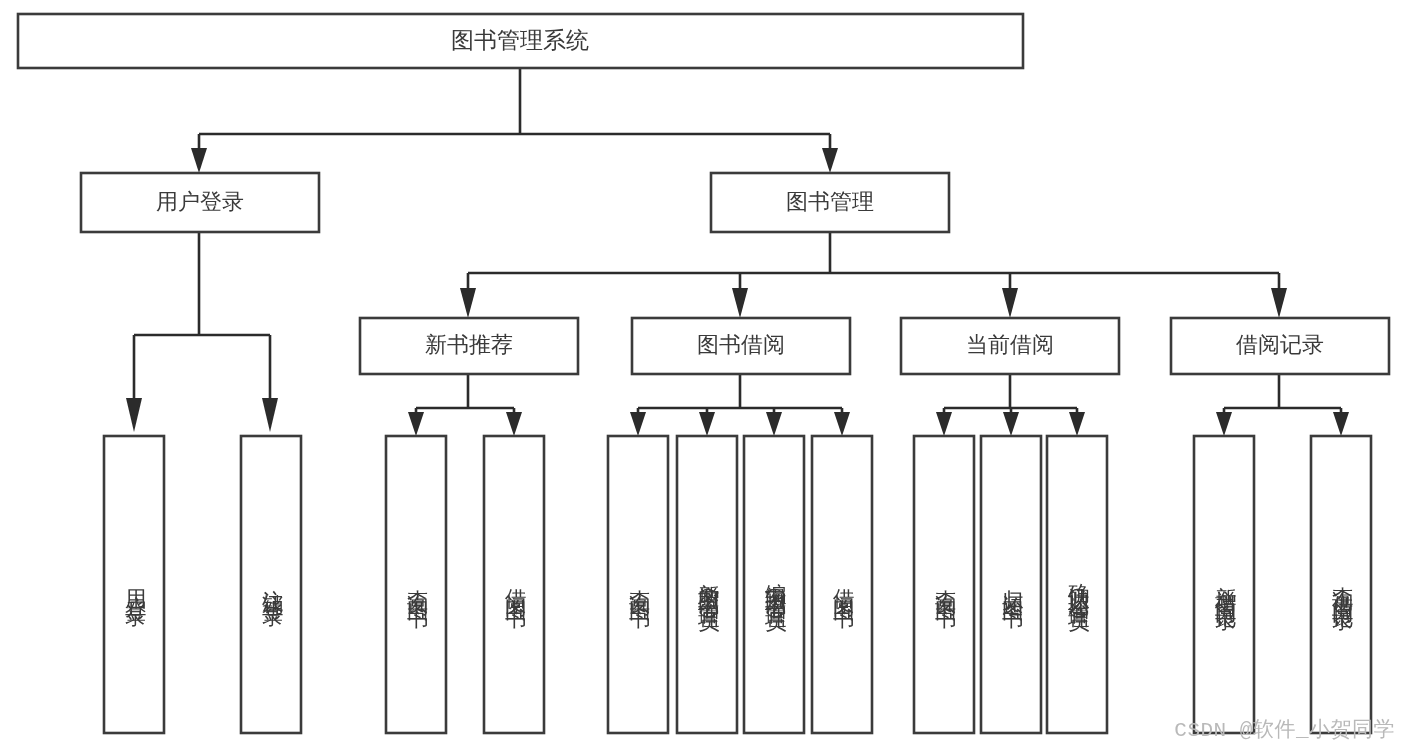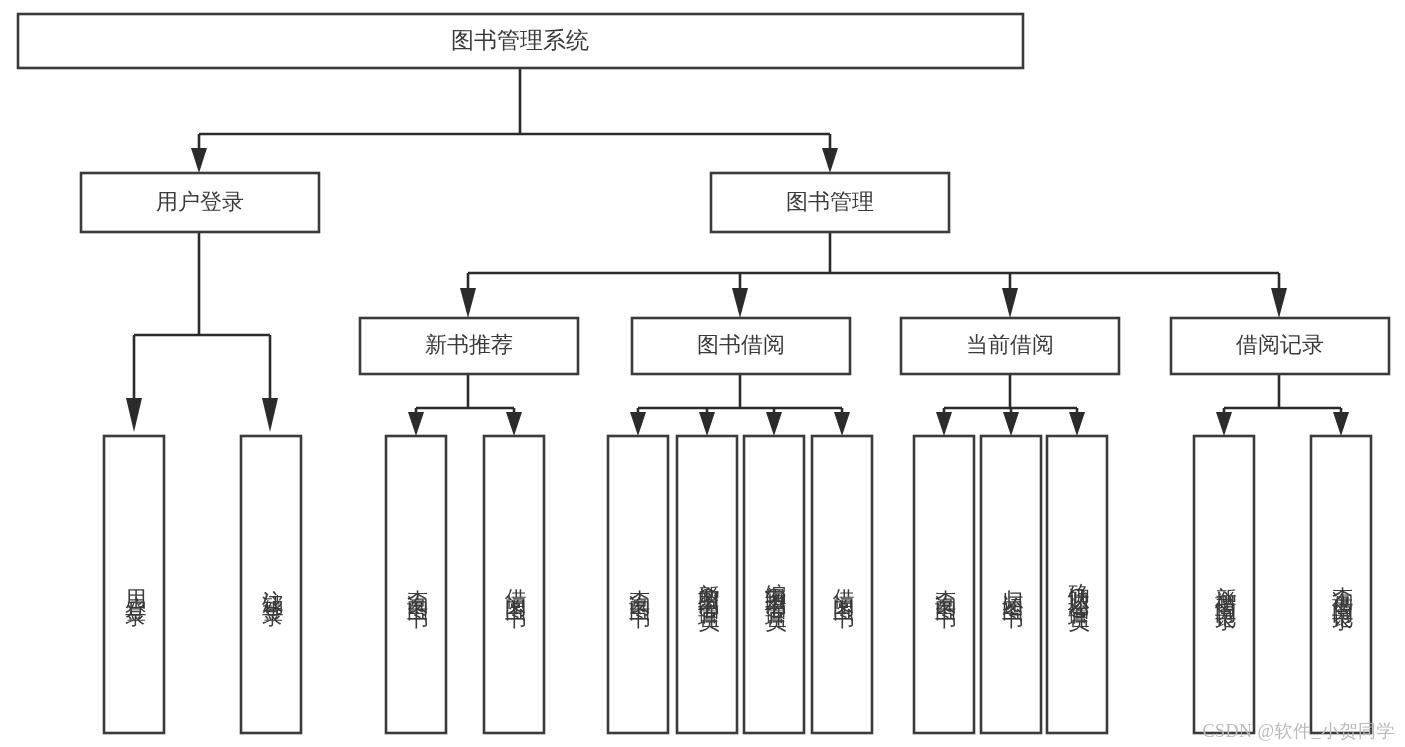--- a/index.html
+++ b/index.html
@@ -18,23 +18,23 @@
     font-family:"Liberation Sans","DejaVu Sans",sans-serif;
     text-anchor:middle;
     dominant-baseline:middle;
   }
   .label-h{font-size:22px;}
   .label-root{font-size:23px;}
   .label-v{font-size:21.5px;}
   .watermark{
     position:absolute;
     right:10px;bottom:4px;
-    font-size:18px;
+    font-size:21px;
     color:#b9b9b9;
-    font-family:Liberation Serif, serif;
+    font-family:Liberation Mono, monospace;
     letter-spacing:.5px;
     white-space:nowrap;
     pointer-events:none;
   }
 </style>
 </head>
 <body>
 
 <svg id="diagram" viewBox="0 0 1405 747">
 

